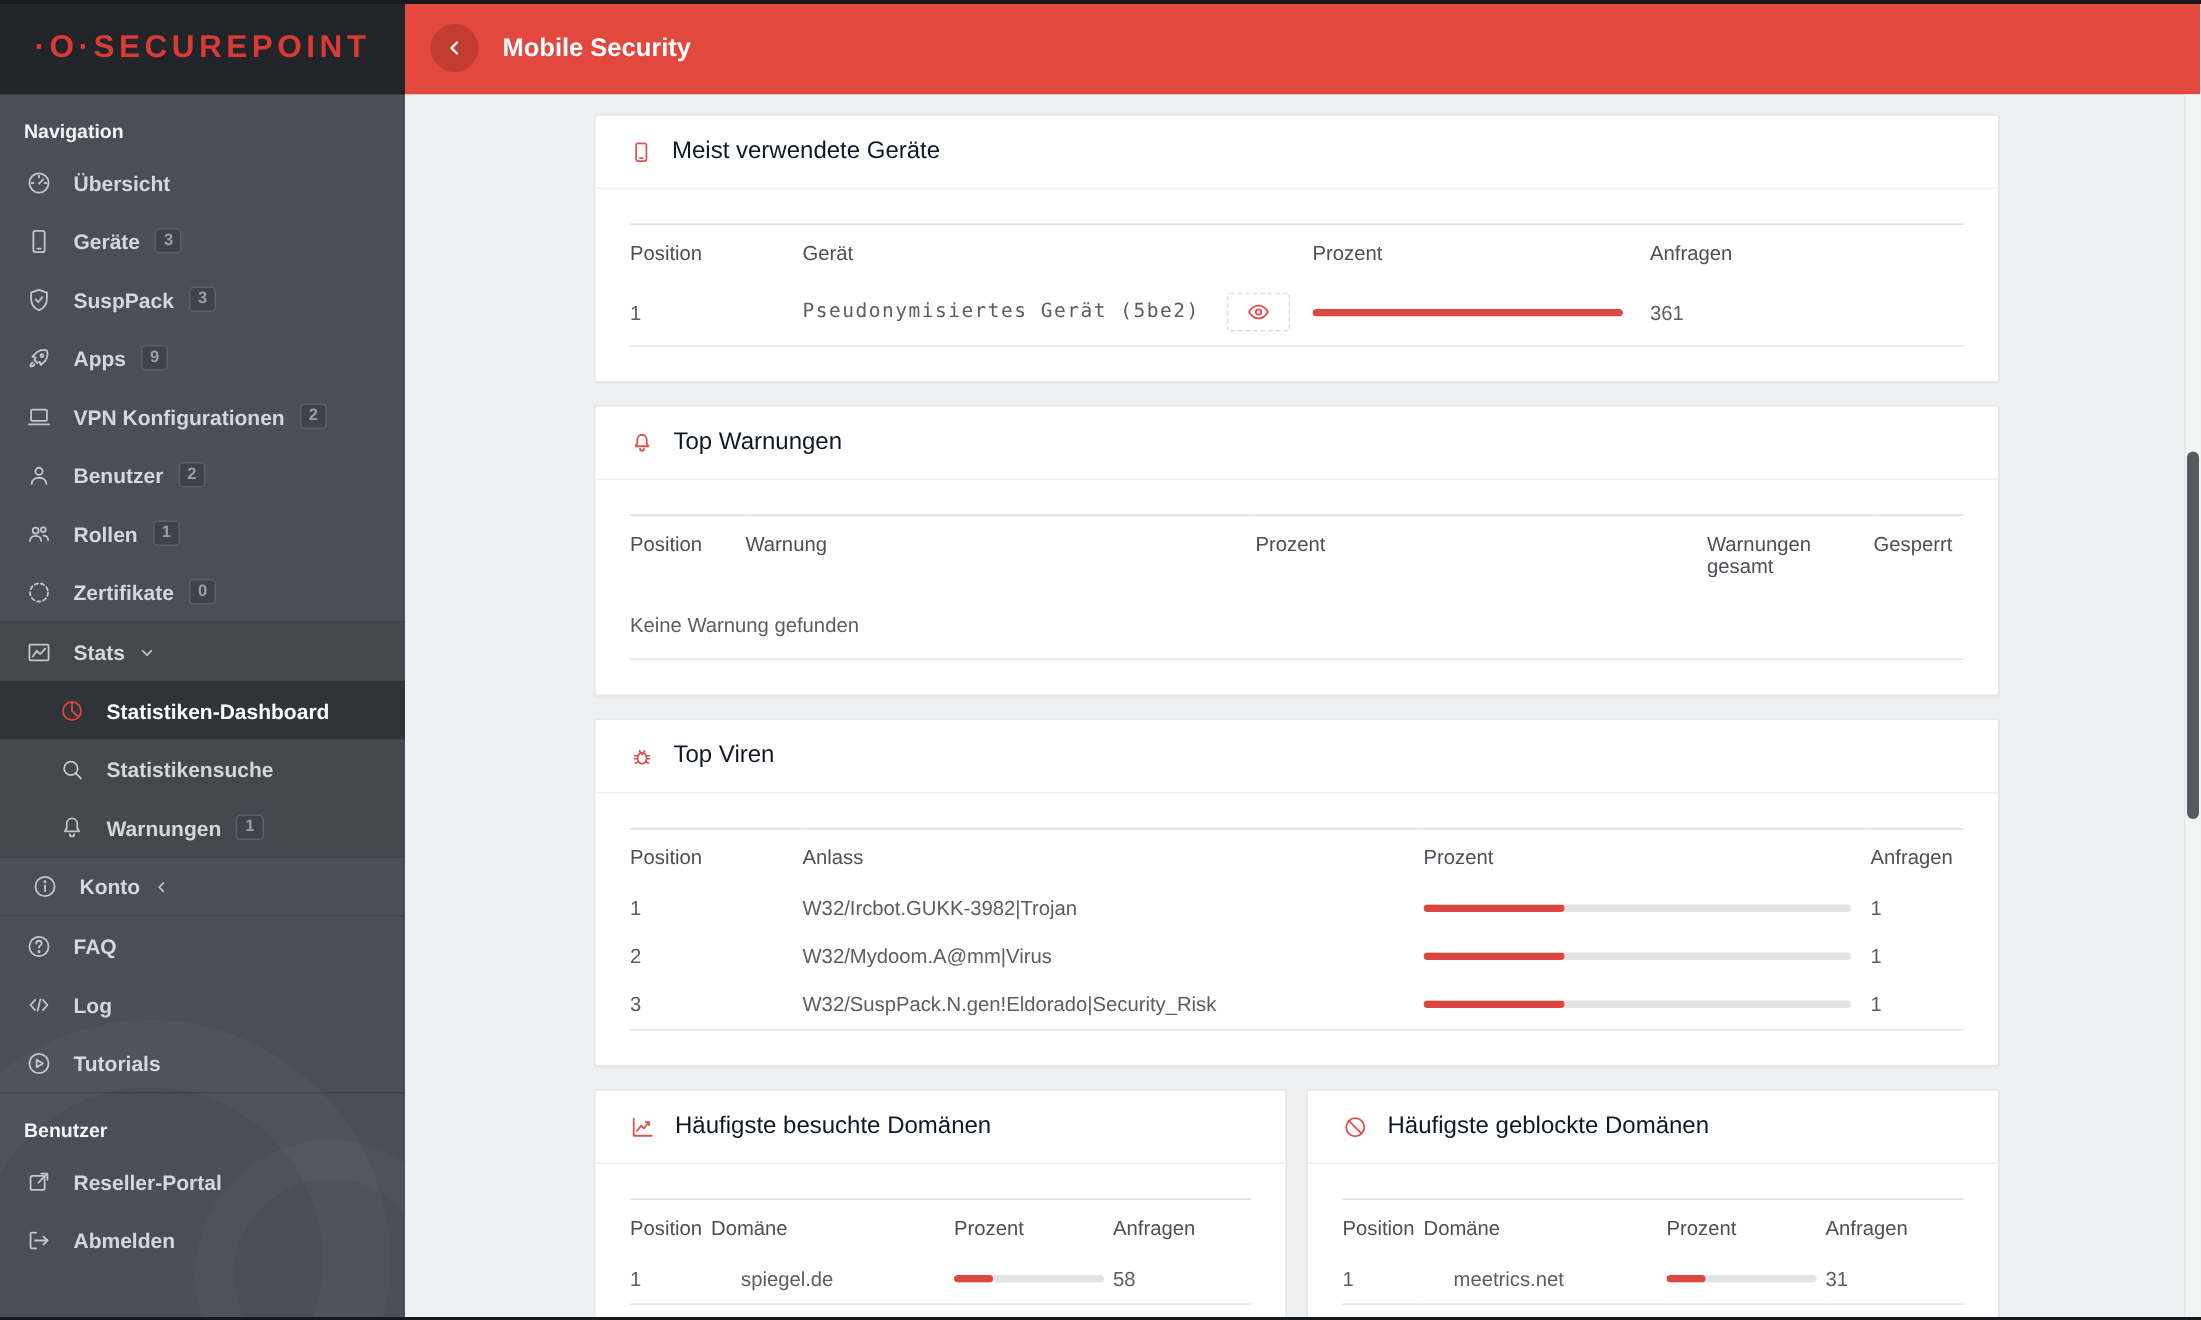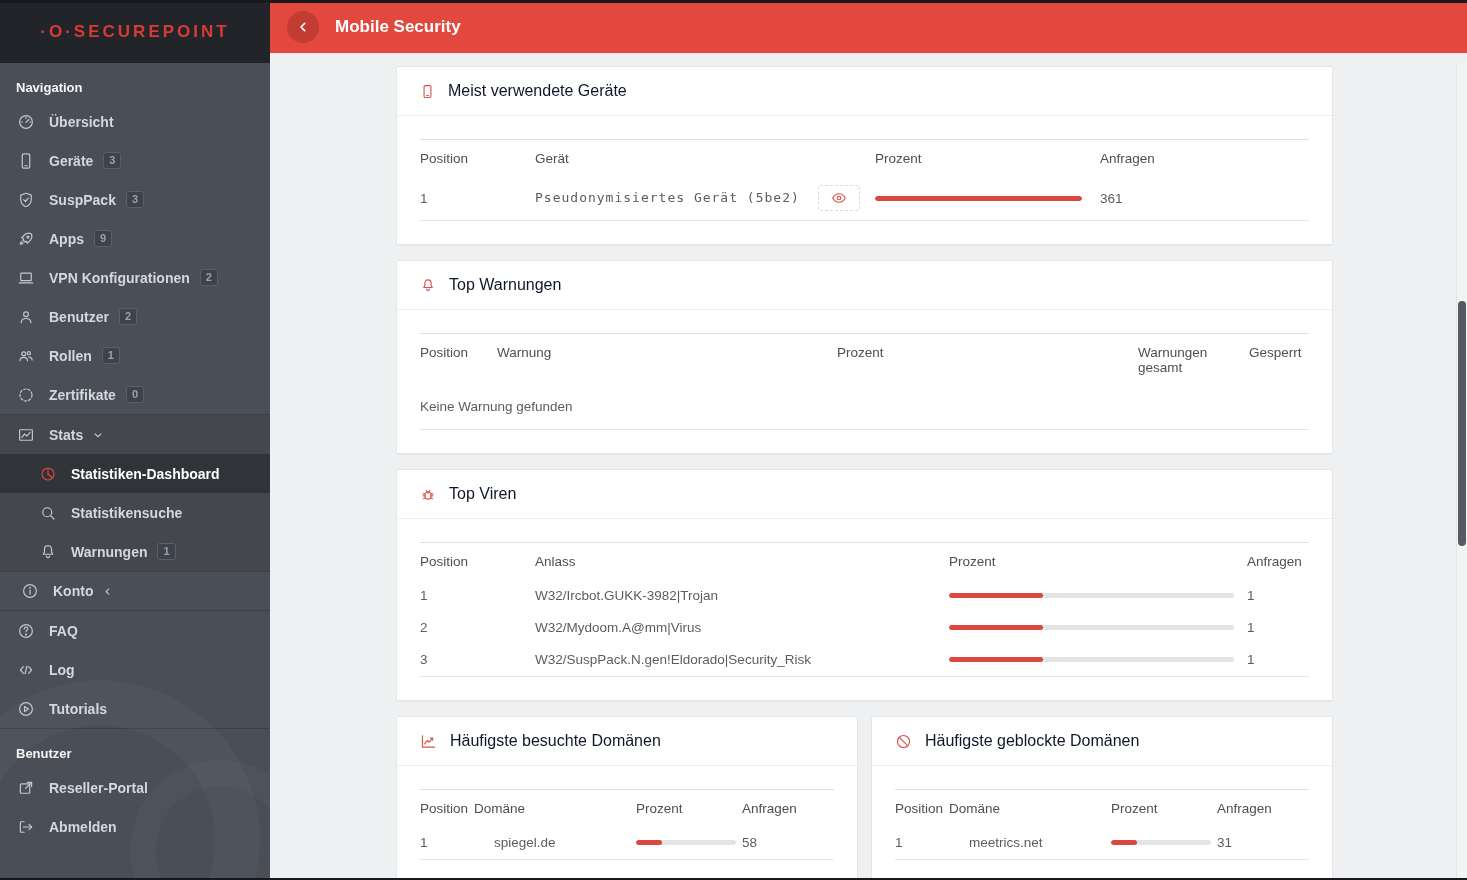--- a/index.html
+++ b/index.html
@@ -5,21 +5,21 @@
   * { box-sizing: border-box; }
   html,body { margin:0; padding:0; width:1467px; height:880px; overflow:hidden;
     font-family:"Liberation Sans", sans-serif; background:#eef0f1; }
   .edge-top { position:fixed; top:0; left:0; width:100%; height:3px; background:#17191d; z-index:50; }
   .edge-bottom { position:fixed; bottom:0; left:0; width:100%; height:2px; background:#17191d; z-index:50; }
   .app { display:flex; width:1467px; height:880px; }
 
   
   .sidebar { width:270px; min-width:270px; background:#4a4e57; position:relative; overflow:hidden; }
   .logo { height:63px; background:#212429; display:flex; align-items:center; justify-content:center; }
-  .logo-text { color:#d93a34; font-weight:bold; font-size:17px; letter-spacing:3px; }
+  .logo-text { color:#d93a34; font-weight:bold; font-size:21px; letter-spacing:3px; }
   .nav-section { padding:17px 16px 7px; color:#f4f5f6; font-weight:bold; font-size:13px; }
   .nav-item { display:flex; align-items:center; height:39px; padding:0 16px; color:#d4d7db;
     font-size:14px; font-weight:600; cursor:pointer; }
   .nav-item .nicon { width:20px; height:20px; margin-right:13px; color:#c3c6cc; display:flex;
     align-items:center; justify-content:center; flex:none; }
   .nav-item svg { display:block; }
   .badge { margin-left:10px; background:#3e424a; border:1px solid #5b5f67; color:#9aa0a8;
     font-size:11px; font-weight:bold; line-height:15px; padding:0 5px; border-radius:3px; }
   .chev { margin-left:8px; color:#c3c6cc; display:flex; }
   .stats-group { background:#44474e; border-top:1px solid #3d4048; border-bottom:1px solid #3d4048; }
@@ -29,21 +29,21 @@
   .konto-row { border-bottom:1px solid #3d4048;padding-left:20px; }
   .section-block { border-top:1px solid #3d4048; }
   .section-block.first { border-top:none; }
   .watermark1 { position:absolute; left:-60px; bottom:-120px; width:320px; height:320px;
     border:45px solid rgba(255,255,255,0.03); border-radius:50%; pointer-events:none; }
   .watermark2 { position:absolute; right:-40px; bottom:-60px; width:180px; height:180px;
     border:26px solid rgba(255,255,255,0.025); border-radius:50%; pointer-events:none; }
 
   
   .main { flex:1; display:flex; flex-direction:column; position:relative; overflow:hidden; }
-  .appbar { height:53px; background:#e2483d; display:flex; align-items:center; padding-left:17px; flex:none; }
+  .appbar { height:63px; background:#e2483d; display:flex; align-items:center; padding-left:17px; flex:none; }
   .back-btn { width:32px; height:32px; border-radius:50%; background:#c33c34; color:#fff;
     display:flex; align-items:center; justify-content:center; cursor:pointer; border:none; }
   .appbar-title { color:#ffffff; font-weight:bold; font-size:17px; margin-left:16px; }
 
   .content { flex:1; background:#eef0f1; padding-top:13px; overflow:hidden; }
   .container { width:937px; margin-left:126px; }
   .card { background:#fff; border:1px solid #e4e6e7; border-radius:2px; margin-bottom:15px;
     box-shadow:0 1px 1px rgba(0,0,0,0.03); }
   .card-header { padding:15px 23px; border-bottom:1px solid #eceef0; display:flex; align-items:center; }
   .card-icon { color:#dd534b; display:flex; flex:none; }

